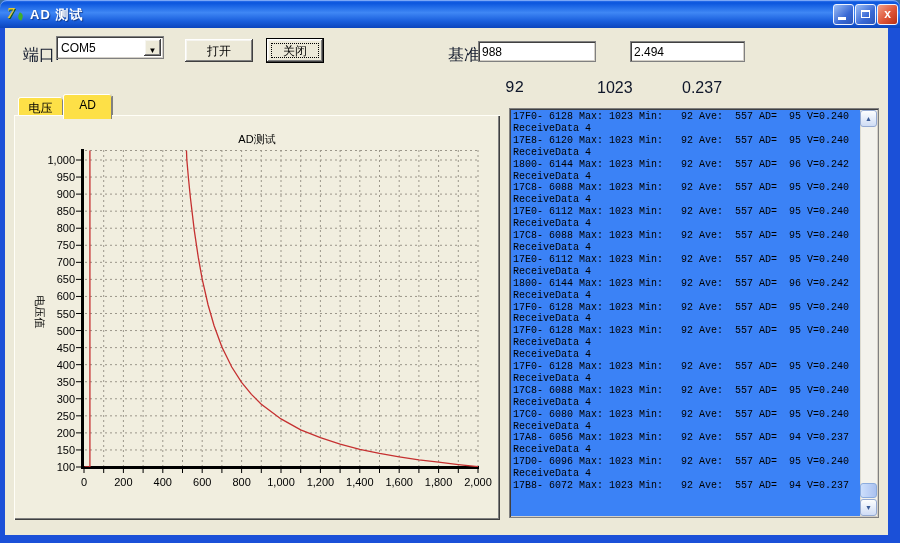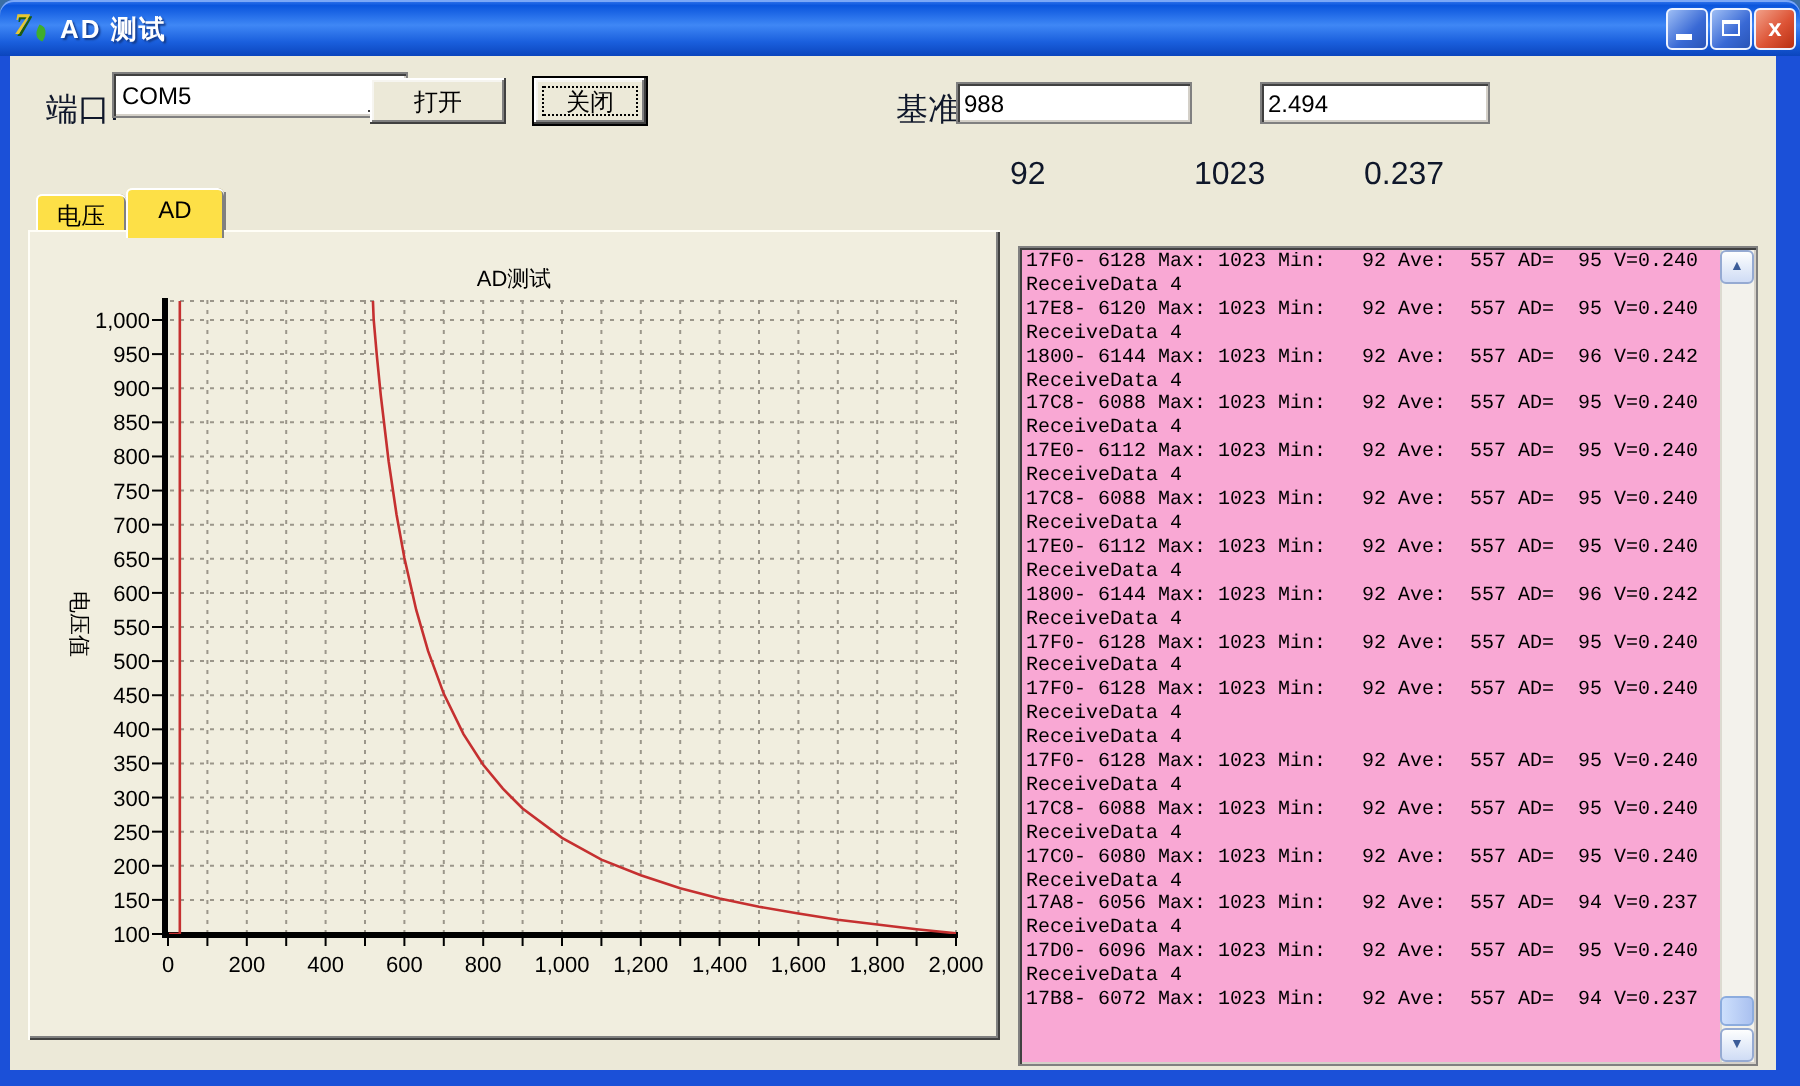--- a/index.html
+++ b/index.html
@@ -32,39 +32,39 @@
   .label{position:absolute;font-size:16px;color:#0f172a;}
   .btn3d{position:absolute;background:#ece9d8;font-size:12px;color:#000;text-align:center;
     box-shadow:inset -1px -1px 0 #404040,inset 1px 1px 0 #ffffff,inset -2px -2px 0 #808080,inset 2px 2px 0 #f6f5f0;}
   .btn3d span{position:relative;top:4px;margin-top:24px;}
   .default-btn{box-shadow:0 0 0 1px #000,inset -1px -1px 0 #404040,inset 1px 1px 0 #ffffff,
     inset -2px -2px 0 #808080,inset 2px 2px 0 #f6f5f0;}
   .default-btn::after{content:"";position:absolute;left:4px;right:4px;top:4px;bottom:4px;
     border:1px dotted #000;}
   .sunken{background:#fff;box-shadow:inset 1px 1px 0 #404040,inset -1px -1px 0 #d4d0c8,
     0 0 0 1px #808080;}
-  .combo{position:absolute;left:57px;top:37px;width:106px;height:21px;padding-left:40px;}
+  .combo{position:absolute;left:57px;top:37px;width:106px;height:21px;}
   .combo-value{position:absolute;left:4px;top:4px;font-size:12px;}
   .combo-btn{right:2px;top:2px;left:auto;width:17px;height:17px;}
   .combo-btn b{position:relative;top:3px;font-size:8px;font-weight:normal;}
   .text-input{position:absolute;border:none;outline:none;font-size:12px;padding:2px 3px;
     font-family:"Liberation Sans",sans-serif;box-sizing:border-box;}
   
   .tab{position:absolute;font-size:12px;text-align:center;background:#fde047;
     border-radius:3px 3px 0 0;
     box-shadow:inset 1px 0 0 #fff,inset 0 1px 0 #fff,inset -1px 0 0 #808080;}
   .tab-inactive{left:18px;top:97px;width:45px;height:18px;padding-top:3px;}
   .tab-active{left:63px;top:94px;width:49px;height:21px;padding-top:4px;z-index:5;}
   .tab-sep{position:absolute;left:112px;top:96px;width:1px;height:19px;background:#808080;}
   .tab-panel{position:absolute;left:14px;top:115px;width:486px;height:405px;background:#f1eedf;
     box-shadow:inset 1px 1px 0 #fffef7,inset -1px -1px 0 #404040,inset -2px -2px 0 #808080;}
   .chart-svg{position:absolute;left:16px;top:117px;width:482px;height:401px;}
   svg text{font-family:"Liberation Sans",sans-serif;font-size:11px;fill:#000;}
   
-  .log-box{position:absolute;left:510px;top:124px;width:368px;height:408px;background:#f9a8d4;
+  .log-box{position:absolute;left:510px;top:109px;width:368px;height:408px;background:#3b82f6;
     box-shadow:inset 1px 1px 0 #404040,inset -1px -1px 0 #d4d0c8,0 0 0 1px #808080;}
   .log-text{position:absolute;left:3px;top:2px;right:19px;bottom:2px;overflow:hidden;
     font-family:"Liberation Mono",monospace;font-size:10px;line-height:11.9px;color:#000;}
   .log-line{white-space:pre;}
   .scrollbar{position:absolute;right:1px;top:1px;width:17px;height:406px;
     background:#f3f2ec;box-shadow:inset 1px 0 0 #dcdad0;}
   .sbtn{position:absolute;left:0;width:17px;height:17px;box-sizing:border-box;border:1px solid #95aad2;
     border-radius:3px;background:linear-gradient(180deg,#fdfefe,#cfdcf5);
     color:#3b5c98;font-size:7px;text-align:center;line-height:15px;}
   .sb-up{top:0;}
@@ -111,21 +111,21 @@
     <div class="btn3d default-btn" style="left:262px;top:11px;width:56px;height:23px;">
       <span>关闭</span>
     </div>
 
     <div class="label" style="left:427px;top:17px;margin-left:16px;">基准:</div>
 
     <input class="text-input sunken" style="left: 474px; top: 14px; width: 116px; height: 19px;" value="988">
 
     <input class="text-input sunken" style="left: 626px; top: 14px; width: 113px; height: 19px;" value="2.494">
 
-    <div class="label" style="left:500px;top:51px;">92</div>
+    <div class="label" style="left:500px;top:51px;font-family:Liberation Mono, monospace;">92</div>
     <div class="label" style="left:592px;top:51px;">1023</div>
     <div class="label" style="left:677px;top:51px;">0.237</div>
   </div>
 
   <div class="tab tab-inactive">
     <span>电压</span>
   </div>
   <div class="tab tab-active">
     <span>AD</span>
   </div>

